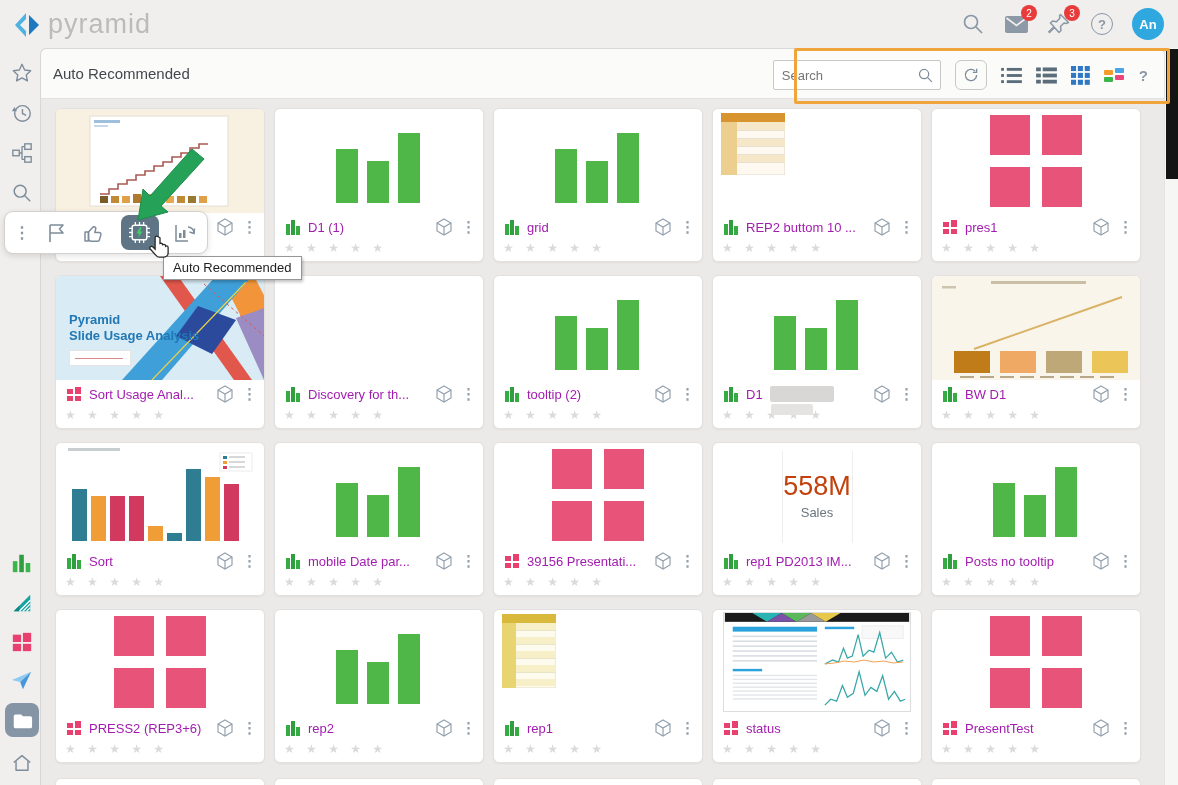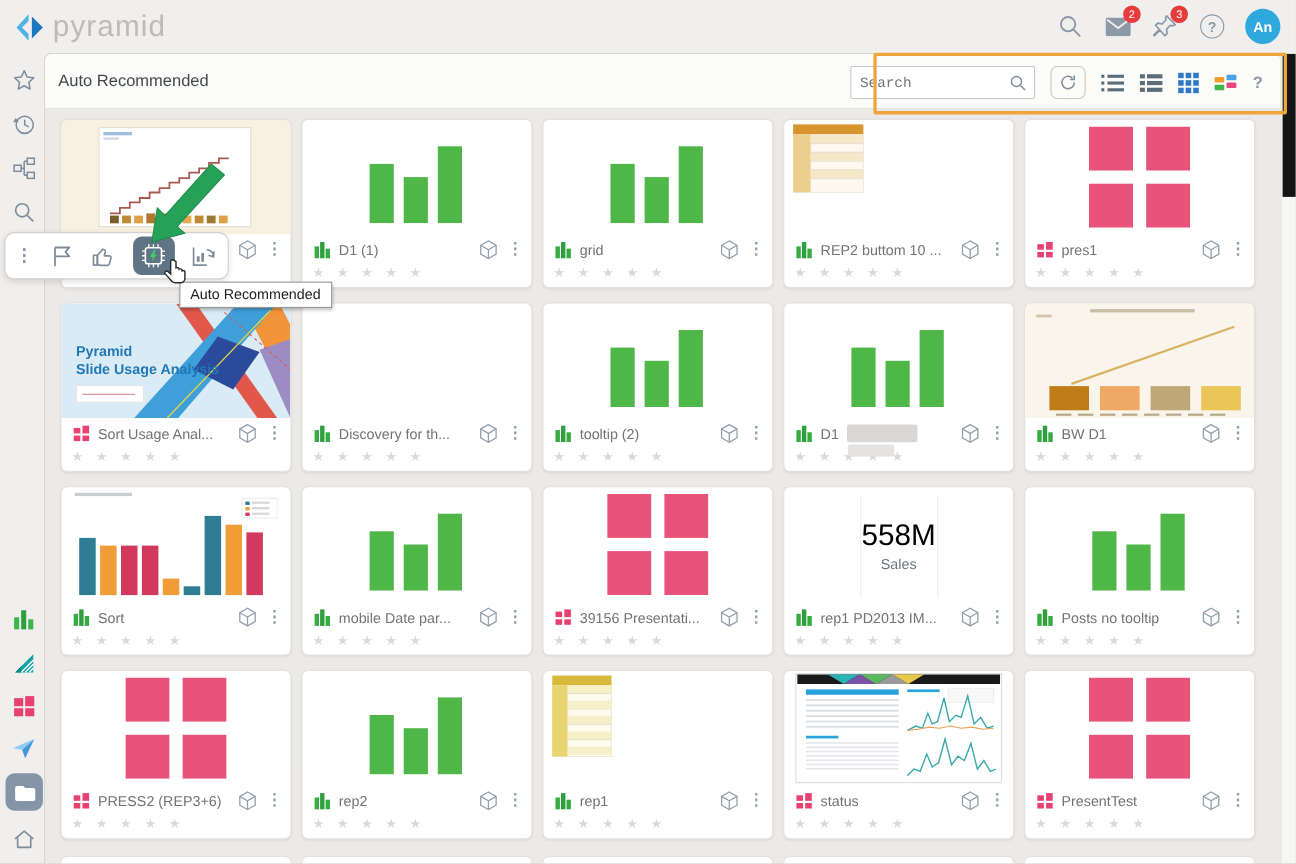--- a/index.html
+++ b/index.html
@@ -20,43 +20,43 @@
   .sidebar { position:absolute; left:0; top:48px; width:44px; bottom:0; background:#f0efee; }
   .sicon { position:absolute; left:0; width:44px; height:30px; display:flex; align-items:center; justify-content:center; cursor:pointer; }
   .sicon-active { left:5px; width:34px; height:34px; background:#8695a5; border-radius:8px; }
 
   
   .content { position:absolute; left:40px; top:48px; width:1125px; bottom:0; background:#ebeae8; border:1px solid #d8d7d5; border-bottom:none; border-radius:6px 6px 0 0; }
   .titlebar { height:50px; background:#fbfbfa; border-bottom:1px solid #e2e1df; border-radius:6px 6px 0 0; display:flex; align-items:center; padding-left:12px; }
   .page-title { font-size:15px; color:#43484d; }
   .searchbar { position:absolute; right:16px; top:10px; height:32px; display:flex; align-items:center; gap:14px; }
   .searchbox { width:168px; height:30px; background:#fff; border:1px solid #c8c8c6; border-radius:2px; display:flex; align-items:center; padding:0 6px 0 8px; }
-  .searchbox input { border:none; outline:none; flex:1; font-size:13px; color:#444; font-family:Liberation Mono, monospace; background:transparent; min-width:0; }
+  .searchbox input { border:none; outline:none; flex:1; font-size:13px; color:#444; font-family:Liberation Sans, sans-serif; background:transparent; min-width:0; }
   .refreshbtn { width:32px; height:30px; border:1px solid #c8c8c6; border-radius:6px; display:flex; align-items:center; justify-content:center; background:#fbfbfa; cursor:pointer; }
   .vicon { display:flex; align-items:center; justify-content:center; cursor:pointer; }
   .qmark { color:#8a97a5; font-size:15px; font-weight:bold; cursor:pointer; }
 
   
   .grid { position:absolute; left:55px; top:108px; width:1086px; display:grid; grid-template-columns:repeat(5,210px); grid-auto-rows:154px; column-gap:9px; row-gap:13px; }
   .tile { position:relative; background:#fff; border:1px solid #e2e1df; border-radius:6px; box-shadow:0 1px 2px rgba(0,0,0,.05); cursor:pointer; overflow:hidden; }
   .thumb { height:104px; display:flex; align-items:center; justify-content:center; overflow:hidden; position:relative; }
   .tfoot { height:28px; display:flex; align-items:center; gap:7px; padding:0 8px 0 10px; }
   .ticon { width:16px; height:16px; flex:0 0 16px; display:flex; }
-  .ttitle { flex:1; font-size:13px; color:#737373; white-space:nowrap; overflow:hidden; }
+  .ttitle { flex:1; font-size:13px; color:#a21caf; white-space:nowrap; overflow:hidden; }
   .cube { width:20px; height:20px; flex:0 0 20px; display:flex; }
   .kebab { width:14px; color:#93a0ad; font-size:15px; font-weight:bold; text-align:center; line-height:14px; }
   .stars { height:18px; padding-left:9px; font-size:12px; letter-spacing:4px; color:#dadada; line-height:14px; }
   .t-cream { background:#f8f1e1; }
   .t-bw { background:#faf5ea; }
   .t-slide { background:#d9ecf6; }
   .slide-text { position:absolute; left:13px; top:36px; color:#2178b5; font-weight:bold; font-size:13px; line-height:16px; }
   .slide-box { position:absolute; left:13px; top:74px; width:62px; height:16px; background:#fff; border:1px solid #e4e4e4; }
   .slide-box::after { content:""; position:absolute; left:5px; top:7px; width:48px; height:1px; background:#d88a8a; }
   .kpiwrap { text-align:center; }
-  .kpival { font-size:27px; color:#000000;text-align:center; }
+  .kpival { font-size:27px; color:#c2410c;text-align:center; }
   .kpilab { font-size:13px; color:#6a7680; margin-top:3px; }
   .kpiline { position:absolute; top:8px; bottom:4px; width:1px; background:#efeeec; }
   .mini-tl { position:absolute; left:8px; top:4px; }
   .redact { width:64px; height:16px; background:#d8d7d5; border-radius:2px; margin-right:auto; }
   .redact2 { position:absolute; left:58px; top:128px; width:42px; height:11px; background:#e4e3e1; border-radius:2px; }
 
   
   .sliver { position:absolute; top:778px; width:210px; height:7px; background:#fff; border:1px solid #e2e1df; border-bottom:none; border-radius:6px 6px 0 0; }
 
   

